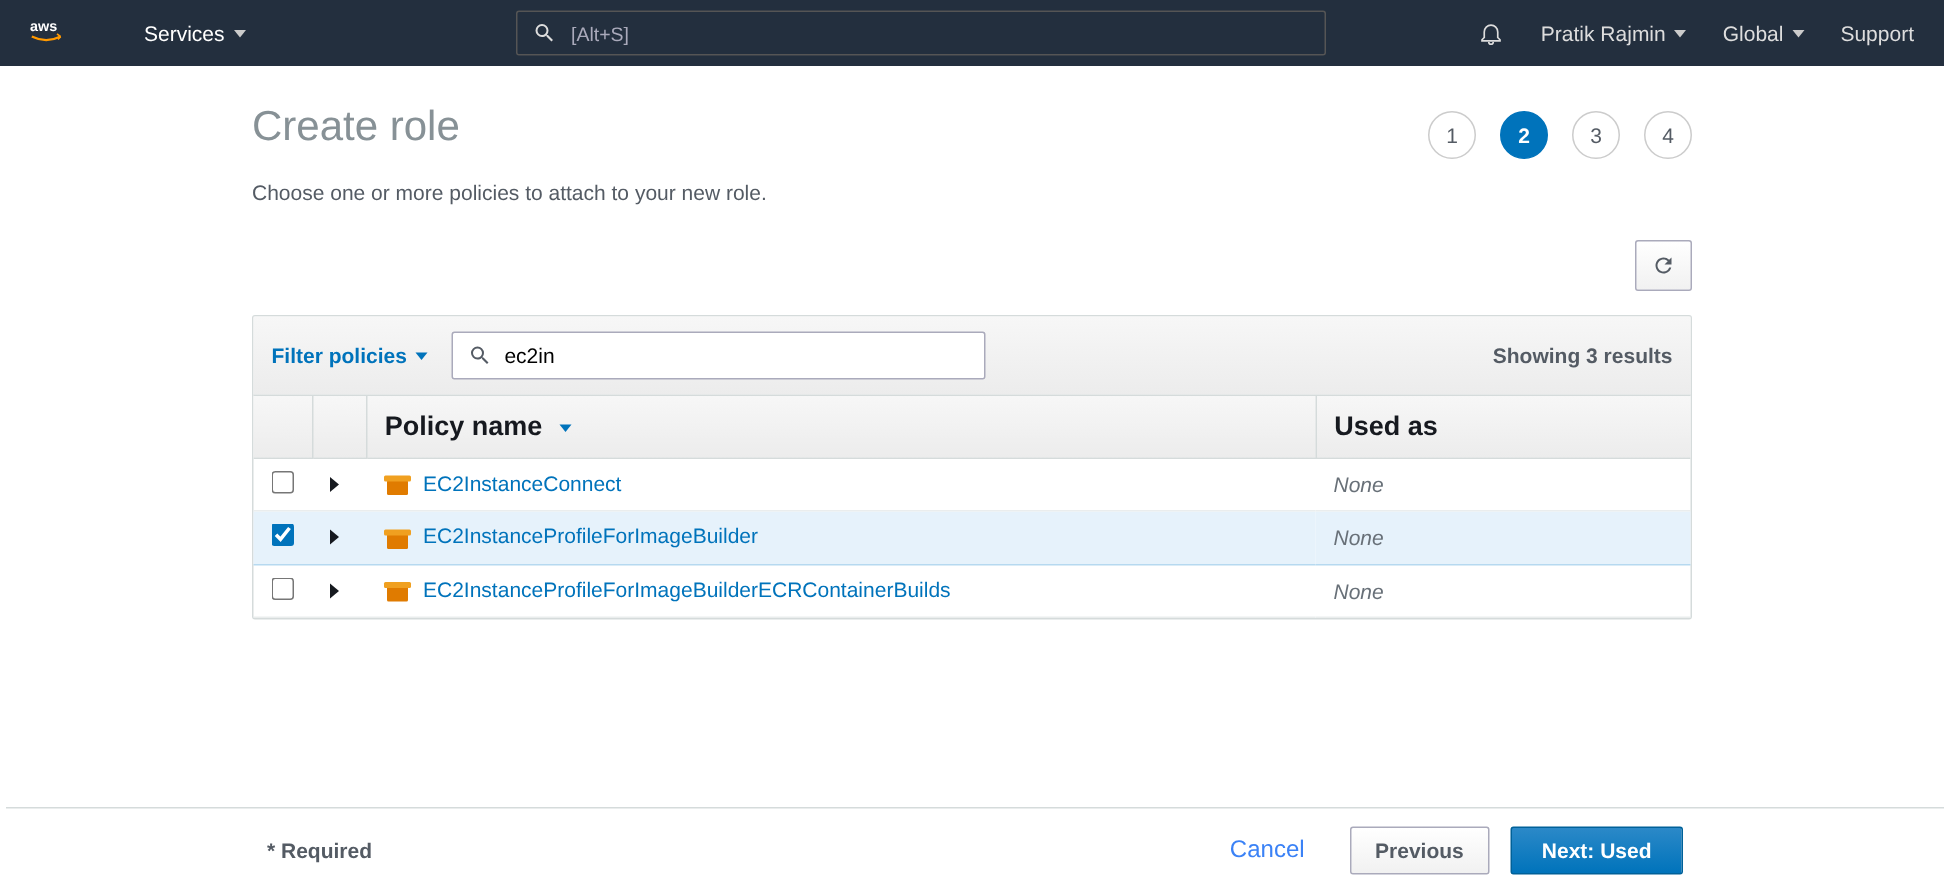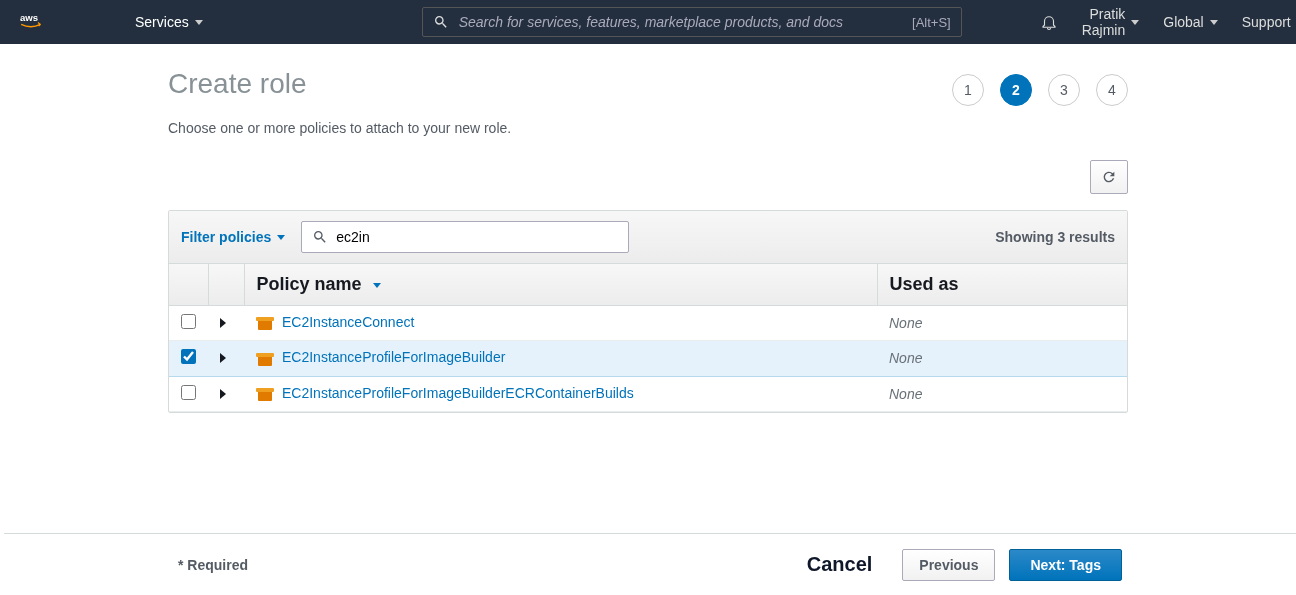--- a/index.html
+++ b/index.html
@@ -1,19 +1,19 @@
 <!DOCTYPE html>
 <html><head>
   <meta charset="utf-8">
   <style>
     * { margin: 0; padding: 0; box-sizing: border-box; }
     body { font-family: "Amazon Ember", "Helvetica Neue", Arial, sans-serif; font-size: 14px; color: #16191f; background: #fff; }
     
     
-    .topnav { background: #232f3e; height: 44px; display: flex; align-items: center; padding: 0 20px; color: #fff; gap: 39px; }
+    .topnav { background: #232f3e; height: 44px; display: flex; align-items: center; padding: 0 20px; color: #fff; }
     .aws-logo { font-weight: bold; font-size: 18px; margin-right: 40px; display: flex; flex-direction: column; align-items: center; }
     .aws-logo svg { width: 36px; height: 22px; }
     .services-btn { color: #fff; font-size: 14px; cursor: pointer; display: flex; align-items: center; gap: 6px; margin-right: 180px; }
     .caret-down { width: 0; height: 0; border-left: 4px solid transparent; border-right: 4px solid transparent; border-top: 5px solid #ccc; display: inline-block; }
     .search-box { flex: 0 0 540px; height: 30px; border: 1px solid #555; border-radius: 2px; display: flex; align-items: center; padding: 0 10px; gap: 10px; }
     .search-box input { background: transparent; border: none; color: #fff; flex: 1; font-style: italic; font-size: 14px; outline: none; }
     .search-box input::placeholder { color: #aab; font-style: italic; }
     .search-shortcut { color: #aab; font-size: 13px; }
     .search-icon-svg { width: 16px; height: 16px; fill: #ddd; }
     .topnav-spacer { flex: 1; }
@@ -39,21 +39,21 @@
     .toolbar { display: flex; align-items: center; gap: 10px; margin-bottom: 16px; }
     .btn { background: linear-gradient(to bottom, #fff, #f1f1f1); border: 1px solid #aab; border-radius: 2px; padding: 7px 16px; font-size: 14px; font-weight: bold; color: #545b64; cursor: pointer; }
     .btn-icon { background: linear-gradient(to bottom, #fff, #f1f1f1); border: 1px solid #aab; border-radius: 2px; width: 38px; height: 34px; display: flex; align-items: center; justify-content: center; cursor: pointer; }
     .refresh-svg { width: 16px; height: 16px; fill: #545b64; }
     .spacer { flex: 1; }
     
     
     .policies-panel { border: 1px solid #d5dbdb; border-radius: 2px; }
     .filter-bar { background: linear-gradient(to bottom, #f7f7f7, #ececec); padding: 10px 12px; display: flex; align-items: center; gap: 16px; border-bottom: 1px solid #d5dbdb; }
     .filter-link { color: #0073bb; font-weight: bold; font-size: 14px; cursor: pointer; display: flex; align-items: center; gap: 6px; }
-    .filter-input-wrap { background: #fff; border: 1px solid #aab; border-radius: 2px; height: 32px; display: flex; align-items: center; padding: 0 10px; gap: 8px; width: 328px; }
+    .filter-input-wrap { background: #fff; border: 1px solid #aab; border-radius: 2px; height: 32px; display: flex; align-items: center; padding: 0 10px; gap: 8px; width: 356px; }
     .filter-input-wrap input { border: none; outline: none; font-size: 14px; flex: 1; }
     .results-count { color: #545b64; font-size: 14px; font-weight: bold; }
     
     
     .tbl { width: 100%; border-collapse: collapse; }
     .tbl thead th { background: linear-gradient(to bottom, #f7f7f7, #ececec); text-align: left; padding: 10px 12px; font-size: 18px; font-weight: bold; color: #16191f; border-bottom: 1px solid #d5dbdb; }
     .tbl thead th.col-check { width: 36px; border-right: 1px solid #d5dbdb; }
     .tbl thead th.col-expand { width: 36px; border-right: 1px solid #d5dbdb; }
     .tbl thead th.col-name { border-right: 1px solid #d5dbdb; }
     .tbl thead th.col-used { width: 250px; }
@@ -69,21 +69,21 @@
     .policy-link { color: #0073bb; text-decoration: none; cursor: pointer; }
     .used-none { font-style: italic; color: #687078; }
     
     input[type="checkbox"] { width: 15px; height: 15px; cursor: pointer; accent-color: #0073bb; }
     
     
     .footer-bar { position: fixed; bottom: 0; left: 4px; right: 0; border-top: 1px solid #d5dbdb; background: #fff; padding: 12px 0; }
     .footer-inner { max-width: 960px; margin: 0 auto; display: flex; align-items: center; padding: 0 8px; }
     .required-note { color: #545b64; font-size: 14px; font-weight: bold; }
     .footer-actions { display: flex; gap: 14px; align-items: center; }
-    .btn-cancel { color: #0f172a; font-weight: bold; font-size: 20px; cursor: pointer; background: none; border: none; padding: 7px 16px; }
+    .btn-cancel { color: #3b82f6; font-weight: normal; font-size: 16px; cursor: pointer; background: none; border: none; padding: 7px 16px; }
     .btn-primary { background: linear-gradient(to bottom, #2b89c8, #0073bb); border: 1px solid #006199; color: #fff; border-radius: 2px; padding: 7px 20px; font-size: 14px; font-weight: bold; cursor: pointer; }
     
     .caret-down-blue { width: 0; height: 0; border-left: 4px solid transparent; border-right: 4px solid transparent; border-top: 5px solid #0073bb; display: inline-block; }
   </style>
 </head>
 <body>
 
 <div class="topnav">
   <div class="aws-logo">
     <svg viewBox="0 0 60 36">
@@ -93,21 +93,20 @@
     </svg>
   </div>
   <div class="services-btn">
     <span>Services</span>
     <span class="caret-down"></span>
   </div>
   <div class="search-box">
     <svg class="search-icon-svg" viewBox="0 0 24 24">
         <path d="M15.5 14h-.79l-.28-.27A6.471 6.471 0 0016 9.5 6.5 6.5 0 109.5 16c1.61 0 3.09-.59 4.23-1.57l.27.28v.79l5 4.99L20.49 19l-4.99-5zm-6 0C7.01 14 5 11.99 5 9.5S7.01 5 9.5 5 14 7.01 14 9.5 11.99 14 9.5 14z"></path>
       </svg>
-    <input type="text" placeholder="Search for services, features, marketplace products, and docs" style="">
     <span class="search-shortcut">[Alt+S]</span>
   </div>
   <div class="topnav-spacer"></div>
   <div class="topnav-right">
     <div>
       <svg class="bell-icon" viewBox="0 0 24 24">
           <path d="M18 16v-5a6 6 0 10-12 0v5l-2 2v1h16v-1l-2-2zM10 20a2 2 0 004 0"></path>
         </svg>
     </div>
     <div>
@@ -197,16 +196,16 @@
   </div>
 </div>
 
 <div class="footer-bar">
   <div class="footer-inner">
     <span class="required-note">* Required</span>
     <div class="spacer"></div>
     <div class="footer-actions">
       <button class="btn-cancel">Cancel</button>
       <button class="btn">Previous</button>
-      <button class="btn-primary">Next: Tags</button>
+      <button class="btn-primary">Next: Used</button>
     </div>
   </div>
 </div>
 
 </body></html>

